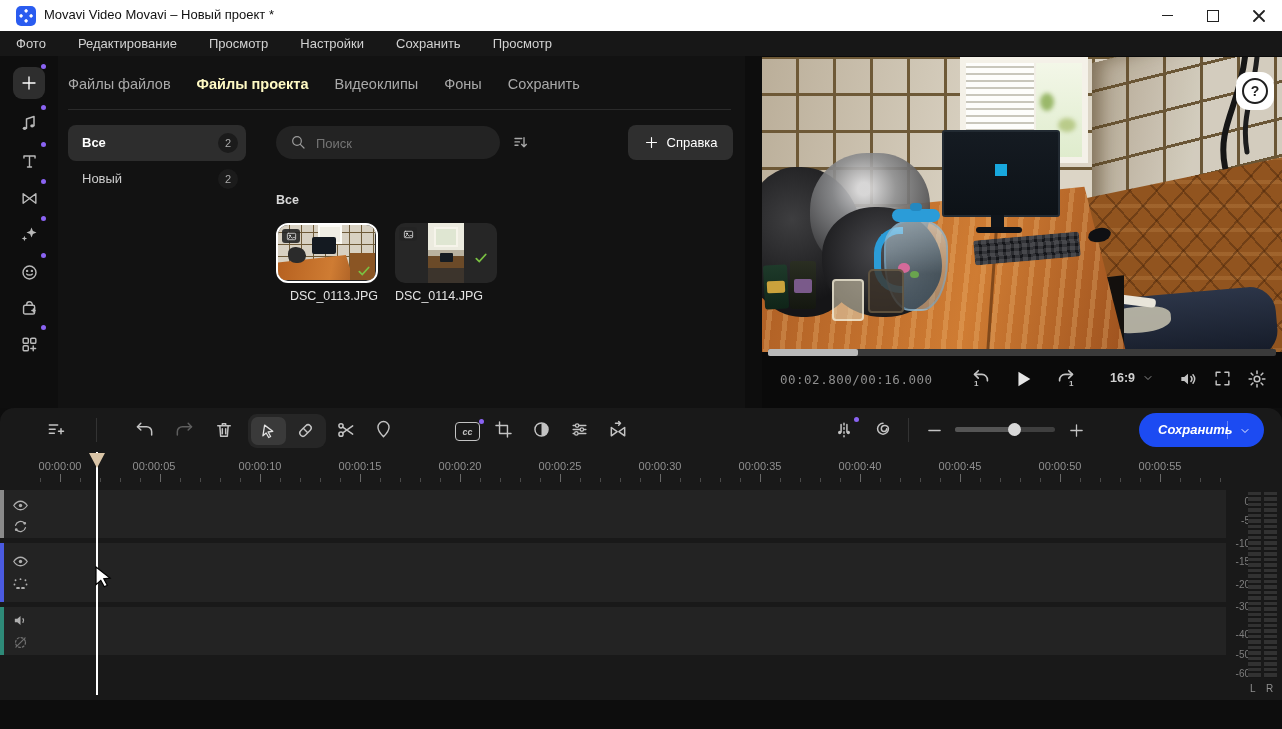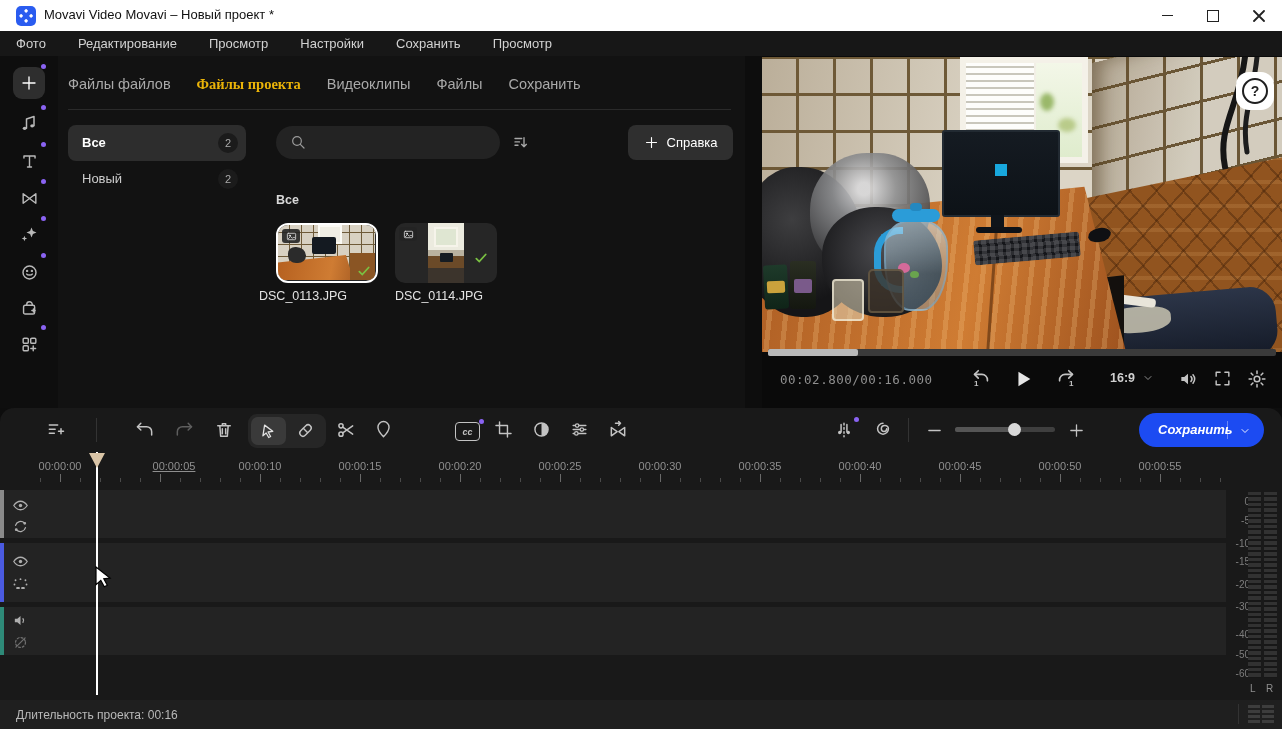--- a/index.html
+++ b/index.html
@@ -11,21 +11,21 @@
   
   .titlebar{left:0;top:0;width:1282px;height:31px;background:#ffffff;color:#1a1a1a;}
   .winbtn{width:46px;height:31px;display:flex;align-items:center;justify-content:center;color:#222;}
   
   .menubar{left:0;top:31px;width:1282px;height:25px;background:#171717;display:flex;align-items:center;}
   .menuitem{padding:0 16px;font-size:13px;color:#d2d2d2;line-height:25px;}
   
   .railbtn{left:13px;width:32px;height:32px;display:flex;align-items:center;justify-content:center;color:#b9b9b9;}
   
   .tab{font-size:14.5px;color:#a9a9a9;margin-right:26px;}
-  .tab.active{color:#eab308;font-weight:bold;font-family:Liberation Serif, serif;}
+  .tab.active{color:#fef9c3;font-weight:bold;}
   .pill{background:#2d2d2d;border-radius:8px;}
   .badge{min-width:20px;height:20px;border-radius:10px;background:#1b1b1b;color:#a9a9a9;
          font-size:11px;display:flex;align-items:center;justify-content:center;padding:0 6px;box-sizing:border-box;}
   .card{border-radius:10px;overflow:hidden;background:#262626;}
   .fname{font-size:12.5px;color:#e3e3e3;}
   
   .tl-panel{left:0;top:408px;width:1282px;height:292px;background:#191919;border-radius:14px 14px 0 0;}
   .tbic{color:#c3c3c3;}
   .trackrow{left:0;width:1226px;background:#232323;}
   .strip{position:absolute;left:0;top:0;width:4px;height:100%;}
@@ -151,39 +151,40 @@
         </svg>
       </div>
     <div class="dot" style="left:41px;top:269px;"></div>
   </div>
 
   <div class="abs" style="left:58px;top:56px;width:687px;height:352px;background:#121212;">
     <div class="abs" style="left:10px;top:20px;display:flex;">
       <div class="tab">Файлы файлов</div>
       <div class="tab active">Файлы проекта</div>
       <div class="tab">Видеоклипы</div>
-      <div class="tab">Файлы</div>
+      <div class="tab">Фоны</div>
       <div class="tab">Сохранить</div>
     </div>
     <div class="abs" style="left:10px;top:53px;width:663px;height:1px;background:#2a2a2a;"></div>
 
     <div class="abs pill" style="left:10px;top:69px;width:178px;height:36px;">
       <span class="abs" style="left:14px;top:10px;font-size:13px;font-weight:bold;color:#fff;">Все</span>
       <span class="badge abs" style="right:8px;top:8px;">2</span>
     </div>
     <div class="abs" style="left:10px;top:108px;width:178px;height:30px;">
       <span class="abs" style="left:14px;top:7px;font-size:13px;color:#cdcdcd;">Новый</span>
       <span class="badge abs" style="right:8px;top:5px;">2</span>
     </div>
 
     <div class="abs" style="left:218px;top:70px;width:224px;height:33px;background:#232323;border-radius:17px;">
       <svg class="ic abs" style="left:14px;top:8px;color:#9a9a9a;" width="16" height="16" viewBox="0 0 24 24">
           <circle cx="10.5" cy="10.5" r="6.5"></circle>
           <path d="M15.5 15.5L21 21"></path>
         </svg>
+      <input class="abs" style="left: 38px; top: 4px; width: 170px; height: 24px; background: transparent; border: none; outline: none; color: rgb(221, 221, 221); font-size: 13px; font-family: inherit;" placeholder="Поиск">
     </div>
     <svg class="ic abs" style="left:454px;top:78px;color:#a8a8a8;" width="18" height="18" viewBox="0 0 24 24">
         <path d="M4 6h9M4 10.5h6M4 15h4M16 5v12m0 0l-3.2-3.2M16 17l3.2-3.2"></path>
       </svg>
 
     <div class="abs" style="left:570px;top:69px;width:105px;height:35px;background:#2f2f2f;border-radius:8px;display:flex;align-items:center;justify-content:center;gap:8px;">
       <svg class="ic" width="15" height="15" viewBox="0 0 24 24" style="color:#fff">
           <path d="M12 4v16M4 12h16"></path>
         </svg>
       <span style="font-size:13px;color:#fff;">Справка</span>
@@ -221,21 +222,21 @@
             <rect x="3" y="5" width="18" height="14" rx="2"></rect>
             <circle cx="8.5" cy="10" r="1.4" fill="currentColor"></circle>
             <path d="M5 17l5-5 4 4 3-3 3 3"></path>
           </svg>
       </div>
       <svg class="abs" style="right:8px;bottom:18px;" width="16" height="14" viewBox="0 0 24 24">
           <path d="M4 13l5 5L20 6" fill="none" stroke="#7ac142" stroke-width="3" stroke-linecap="round"></path>
         </svg>
     </div>
 
-    <div class="abs fname" style="left:201px;top:233px;">DSC_0113.JPG</div>
+    <div class="abs fname" style="left:232px;top:233px;">DSC_0113.JPG</div>
     <div class="abs fname" style="left:337px;top:233px;">DSC_0114.JPG</div>
   </div>
 
   <div class="abs" style="left:762px;top:56px;width:520px;height:352px;background:#0a0a0a;">
 
     <div class="abs tilebg" style="left:0;top:1px;width:520px;height:295px;overflow:hidden;">
 
       <div class="abs tilebg" style="left:330px;top:-20px;width:210px;height:360px;transform:skewY(-14deg);filter:brightness(.96);box-shadow:inset 8px 0 18px rgba(80,60,30,.5);"></div>
 
       <div class="abs" style="left:198px;top:0;width:128px;height:106px;background:#f2efe6;border:6px solid #f4f1e8;box-sizing:border-box;">
@@ -445,21 +446,21 @@
         <span class="abs" style="left:19px;top:9px;font-size:13px;font-weight:bold;color:#fff;">Сохранить</span>
         <div class="abs" style="right:36px;top:8px;width:1px;height:18px;background:rgba(255,255,255,.35);"></div>
         <svg class="abs ic" style="right:13px;top:12px;color:#fff;" width="12" height="12" viewBox="0 0 24 24">
             <path d="M6 9l6 6 6-6"></path>
           </svg>
       </div>
     </div>
 
     <div class="abs" style="left:0;top:44px;width:1282px;height:29px;">
       <span class="rlabel" style="left:30px;top:8px;">00:00:00</span>
-      <span class="rlabel" style="left:144px;top:8px;text-decoration:underline;">00:00:05</span>
+      <span class="rlabel" style="left:124px;top:8px;">00:00:05</span>
       <span class="rlabel" style="left:230px;top:8px;">00:00:10</span>
       <span class="rlabel" style="left:330px;top:8px;">00:00:15</span>
       <span class="rlabel" style="left:430px;top:8px;">00:00:20</span>
       <span class="rlabel" style="left:530px;top:8px;">00:00:25</span>
       <span class="rlabel" style="left:630px;top:8px;">00:00:30</span>
       <span class="rlabel" style="left:730px;top:8px;">00:00:35</span>
       <span class="rlabel" style="left:830px;top:8px;">00:00:40</span>
       <span class="rlabel" style="left:930px;top:8px;">00:00:45</span>
       <span class="rlabel" style="left:1030px;top:8px;">00:00:50</span>
       <span class="rlabel" style="left:1130px;top:8px;">00:00:55</span>
@@ -529,21 +530,14 @@
       <span class="mlabel" style="left:0;top:148px;">-40</span>
       <span class="mlabel" style="left:0;top:168px;">-50</span>
       <span class="mlabel" style="left:0;top:187px;">-60</span>
       <div class="ledcol" style="left:22px;top:11px;height:186px;"></div>
       <div class="ledcol" style="left:38px;top:11px;height:186px;"></div>
       <span class="abs" style="left:24px;top:202px;font-size:10px;color:#8f8f8f;">L</span>
       <span class="abs" style="left:40px;top:202px;font-size:10px;color:#8f8f8f;">R</span>
     </div>
   </div>
 
-  <div class="abs" style="left:0;top:700px;width:1282px;height:29px;background:#1f1f1f;">
-    <span class="abs" style="left:16px;top:8px;font-size:12px;color:#b9b9b9;">Длительность проекта: 00:16</span>
-    <div class="abs" style="left:1238px;top:4px;width:1px;height:20px;background:#333;"></div>
-    <div class="abs" style="left:1248px;top:5px;width:26px;height:19px;
-         background:repeating-linear-gradient(to bottom,#3d3d3d 0 3px,transparent 3px 5px);
-         -webkit-mask:linear-gradient(90deg,#000 0 12px,transparent 12px 14px,#000 14px);mask:linear-gradient(90deg,#000 0 12px,transparent 12px 14px,#000 14px);"></div>
-  </div>
 
 </div>
 
 </body></html>

